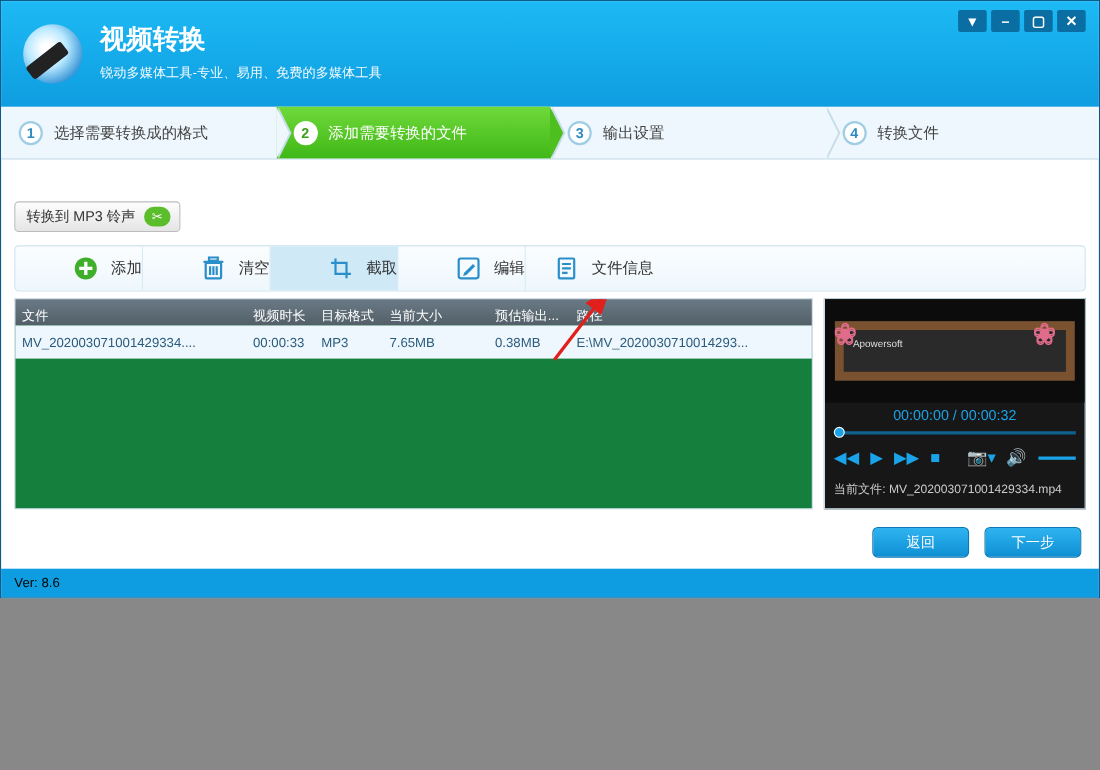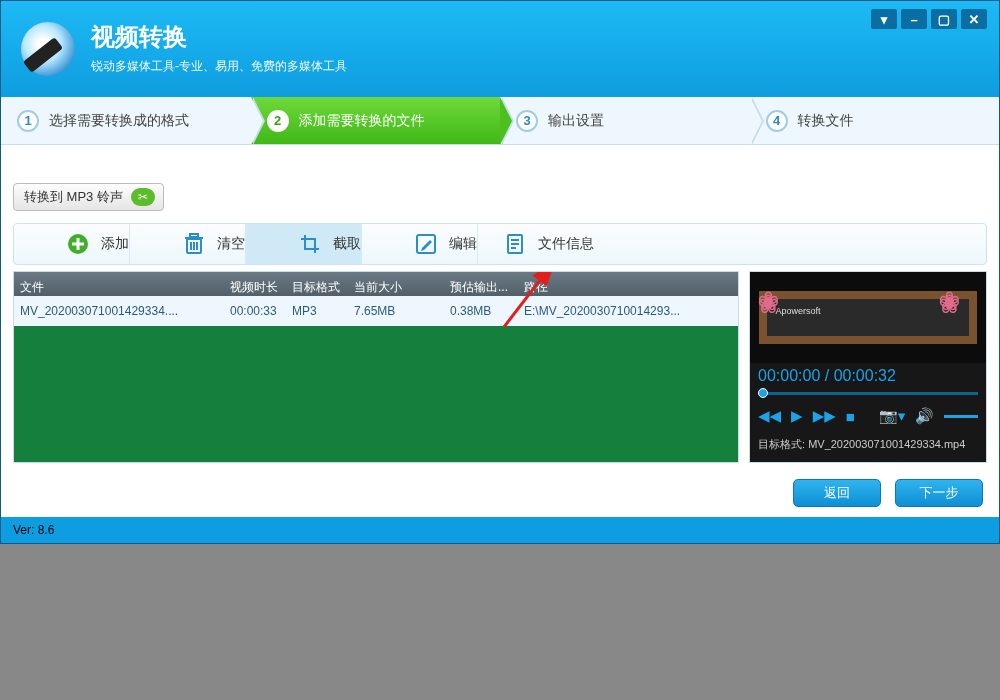--- a/index.html
+++ b/index.html
@@ -43,21 +43,21 @@
 .tbody { flex: 1; background: #15803d; }
 .arrow { position: absolute; top: 0; left: 480px; width: 160px; height: 60px; pointer-events: none; }
 
 .preview { width: 238px; display: flex; flex-direction: column; border: 1px solid #c8dbe6; background: #171717; }
 .video { flex: 1; background: #0c0c0c; position: relative; display:flex; align-items:center; justify-content:center; }
 .blackboard { width: 92%; height: 58%; background: #2a2a2a; border: 8px solid #7a5230; border-radius: 0; position: relative; }
 .flowers { position:absolute; width:40px; height:60px; }
 .fl-tl{top:-10px;left:-10px;} .fl-tr{top:-10px;right:-10px;} .fl-bl{bottom:-10px;left:-10px;} .fl-br{bottom:-10px;right:-10px;}
 .flowers::before{content:"❀";color:#e06b8a;font-size:26px;position:absolute;}
 .wm { position:absolute; top:8px; left:8px; color:#ddd; font-size:9px; line-height:1; }
-.timebar { color: #1aa3e8; font-size: 16px; text-align: left; padding: 4px 8px 2px; }
+.timebar { color: #1aa3e8; font-size: 13px; text-align: center; padding: 4px 8px 2px; }
 .slider { height: 12px; position: relative; margin: 0 8px 6px; }
 .slider-track { height: 3px; background: #0f628e; position: absolute; top: 5px; left: 0; right: 0; }
 .slider-thumb { width: 10px; height: 10px; border-radius: 50%; background: #1aa3e8; border:1px solid #fff; position: absolute; top: 1px; left: 0; }
 .pcontrols { display: flex; align-items: center; gap: 10px; padding: 2px 8px 6px; color: #1aa3e8; font-size: 15px; }
 .pcontrols .sp { flex: 1; }
 .curfile { color: #ccc; font-size: 11px; padding: 6px 8px 10px; }
 
 .footer-btns { display: flex; justify-content: flex-end; gap: 14px; padding: 6px 16px 10px; }
 .fbtn { width: 88px; height: 28px; border-radius: 5px; background: linear-gradient(#2fb4f0,#0e8fd4); color: #fff; font-size: 13px; display: flex; align-items: center; justify-content: center; cursor: pointer; border:1px solid #0b79b5; }
 .version { background: #0e9de0; color: #000000; font-size: 12px; padding: 6px 12px; }
@@ -210,21 +210,21 @@
         <span>◀◀</span>
         <span>▶</span>
         <span>▶▶</span>
         <span>■</span>
         <span class="sp"></span>
         <span>📷▾</span>
         <span>🔊</span>
         <span style="width:34px;height:3px;background:#1aa3e8;"></span>
       </div>
       <div class="curfile">
-        <span>目标格式:</span>
+        <span>当前文件:</span>
         <span>MV_202003071001429334.mp4</span>
       </div>
     </div>
   </div>
 
   <div class="footer-btns">
     <div class="fbtn">
         <span>返回</span>
       </div>
     <div class="fbtn">

